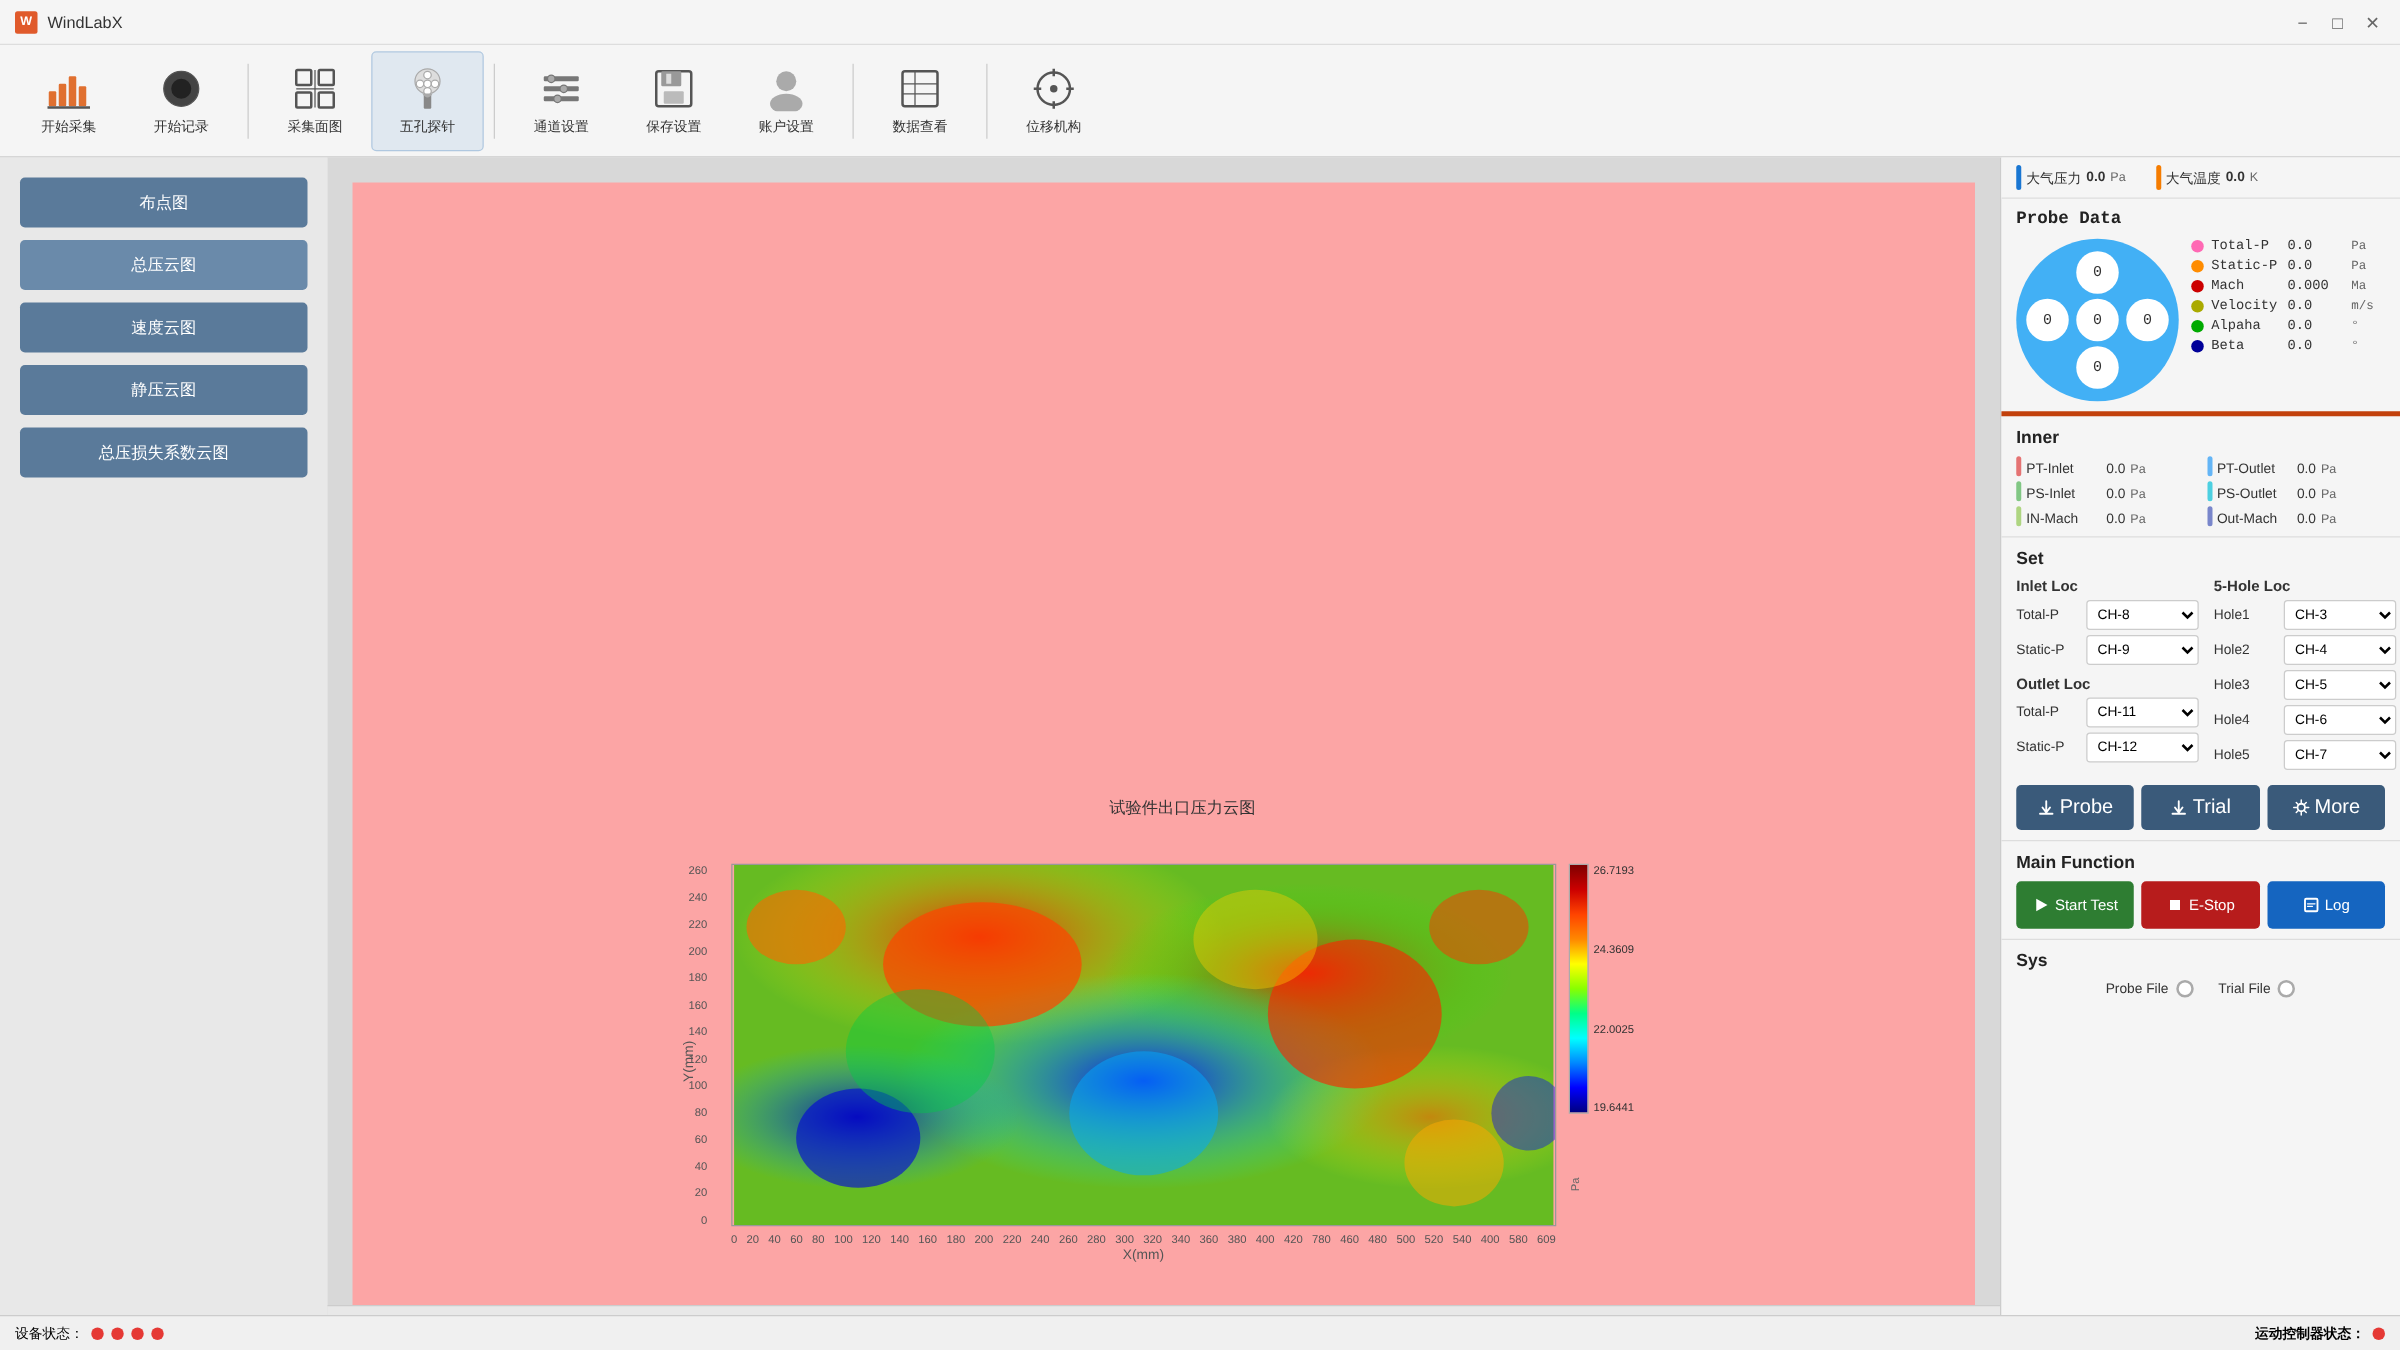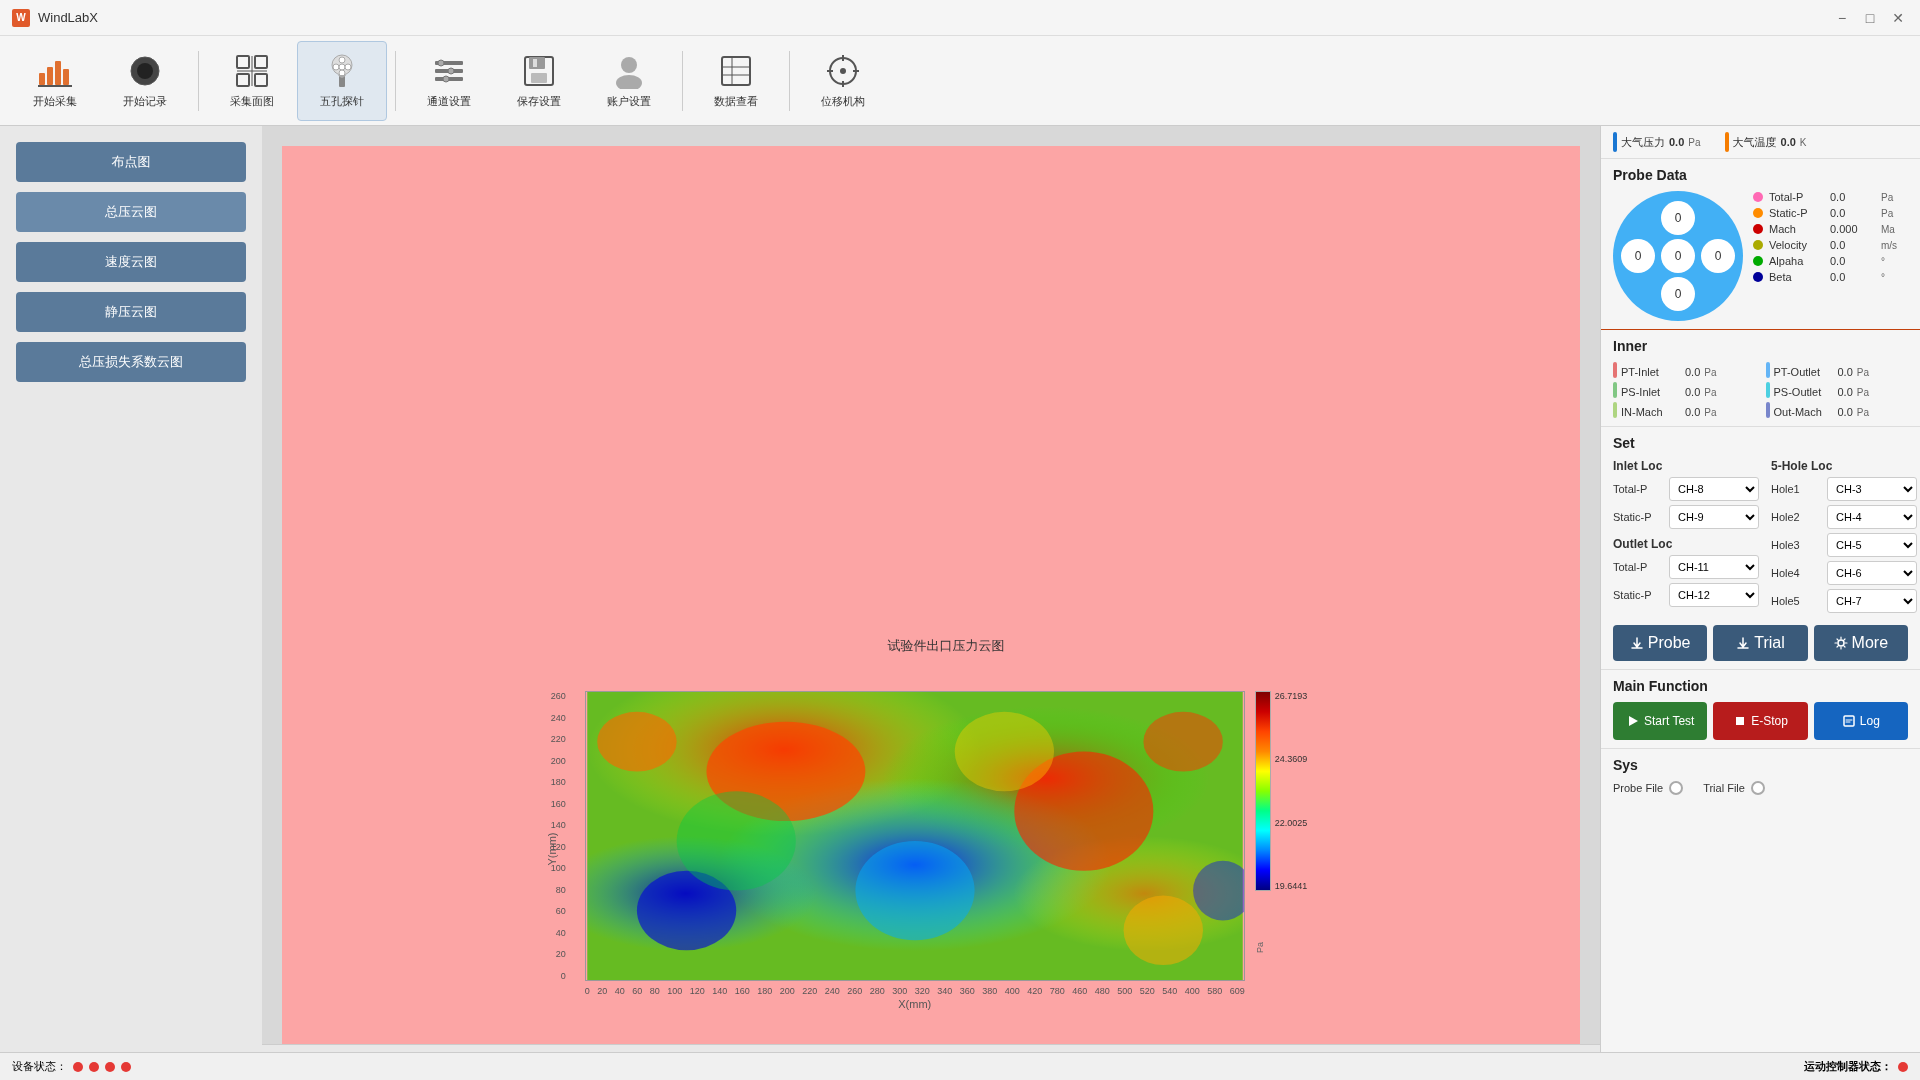--- a/index.html
+++ b/index.html
@@ -46,21 +46,21 @@
     .atm-bar { display: flex; align-items: center; padding: 6px 12px; border-bottom: 1px solid #ddd; background: #f5f5f5; gap: 8px; }
     .atm-item { display: flex; align-items: center; gap: 4px; }
     .atm-indicator { width: 4px; height: 20px; border-radius: 2px; }
     .atm-blue { background: #1976d2; }
     .atm-orange { background: #f57c00; }
     .atm-label { font-size: 11px; color: #333; }
     .atm-value { font-size: 11px; color: #333; font-weight: bold; }
     .atm-unit { font-size: 10px; color: #666; }
 
     
-    .section { padding: 8px 12px; border-bottom: 1px solid #c2410c; }
+    .section { padding: 8px 12px; border-bottom: 4px solid #c2410c; font-family: Liberation Mono, monospace; }
     .section-title { font-size: 14px; font-weight: bold; color: #222; margin-bottom: 8px; }
 
     .probe-data-content { display: flex; gap: 10px; }
     .probe-circle-outer { width: 130px; height: 130px; border-radius: 50%; background: #42b0f5; display: flex; align-items: center; justify-content: center; position: relative; }
     .probe-hole { width: 36px; height: 36px; border-radius: 50%; background: white; display: flex; align-items: center; justify-content: center; font-size: 12px; color: #333; position: absolute; }
 
     .probe-readings { flex: 1; display: flex; flex-direction: column; gap: 4px; }
     .probe-row { display: flex; align-items: center; gap: 6px; }
     .probe-color-dot { width: 10px; height: 10px; border-radius: 50%; flex-shrink: 0; }
     .probe-param { font-size: 11px; color: #333; min-width: 55px; }
@@ -91,21 +91,21 @@
     
     .main-func-section { padding: 8px 12px; border-bottom: 1px solid #ddd; }
     .main-func-btns { display: flex; gap: 6px; margin-top: 6px; }
     .mf-btn { flex: 1; height: 38px; border: none; border-radius: 4px; cursor: pointer; font-size: 12px; font-family: 'Microsoft YaHei', Arial, sans-serif; display: flex; align-items: center; justify-content: center; gap: 4px; }
     .mf-btn-green { background: #2e7d32; color: white; }
     .mf-btn-red { background: #b71c1c; color: white; }
     .mf-btn-blue { background: #1565c0; color: white; }
 
     
     .sys-section { padding: 8px 12px; }
-    .sys-row { display: flex; gap: 20px; align-items: center; margin-top: 4px; }
+    .sys-row { display: flex; gap: 20px; align-items: center; margin-top: 4px; justify-content: center; }
     .sys-item { display: flex; align-items: center; gap: 6px; }
     .sys-label { font-size: 11px; color: #333; }
     .radio-circle { width: 14px; height: 14px; border-radius: 50%; border: 2px solid #aaa; background: white; }
   </style>
 </head>
 <body>
 
 <div class="title-bar">
   <div class="title-bar-left">
     <div class="title-logo">W</div>

